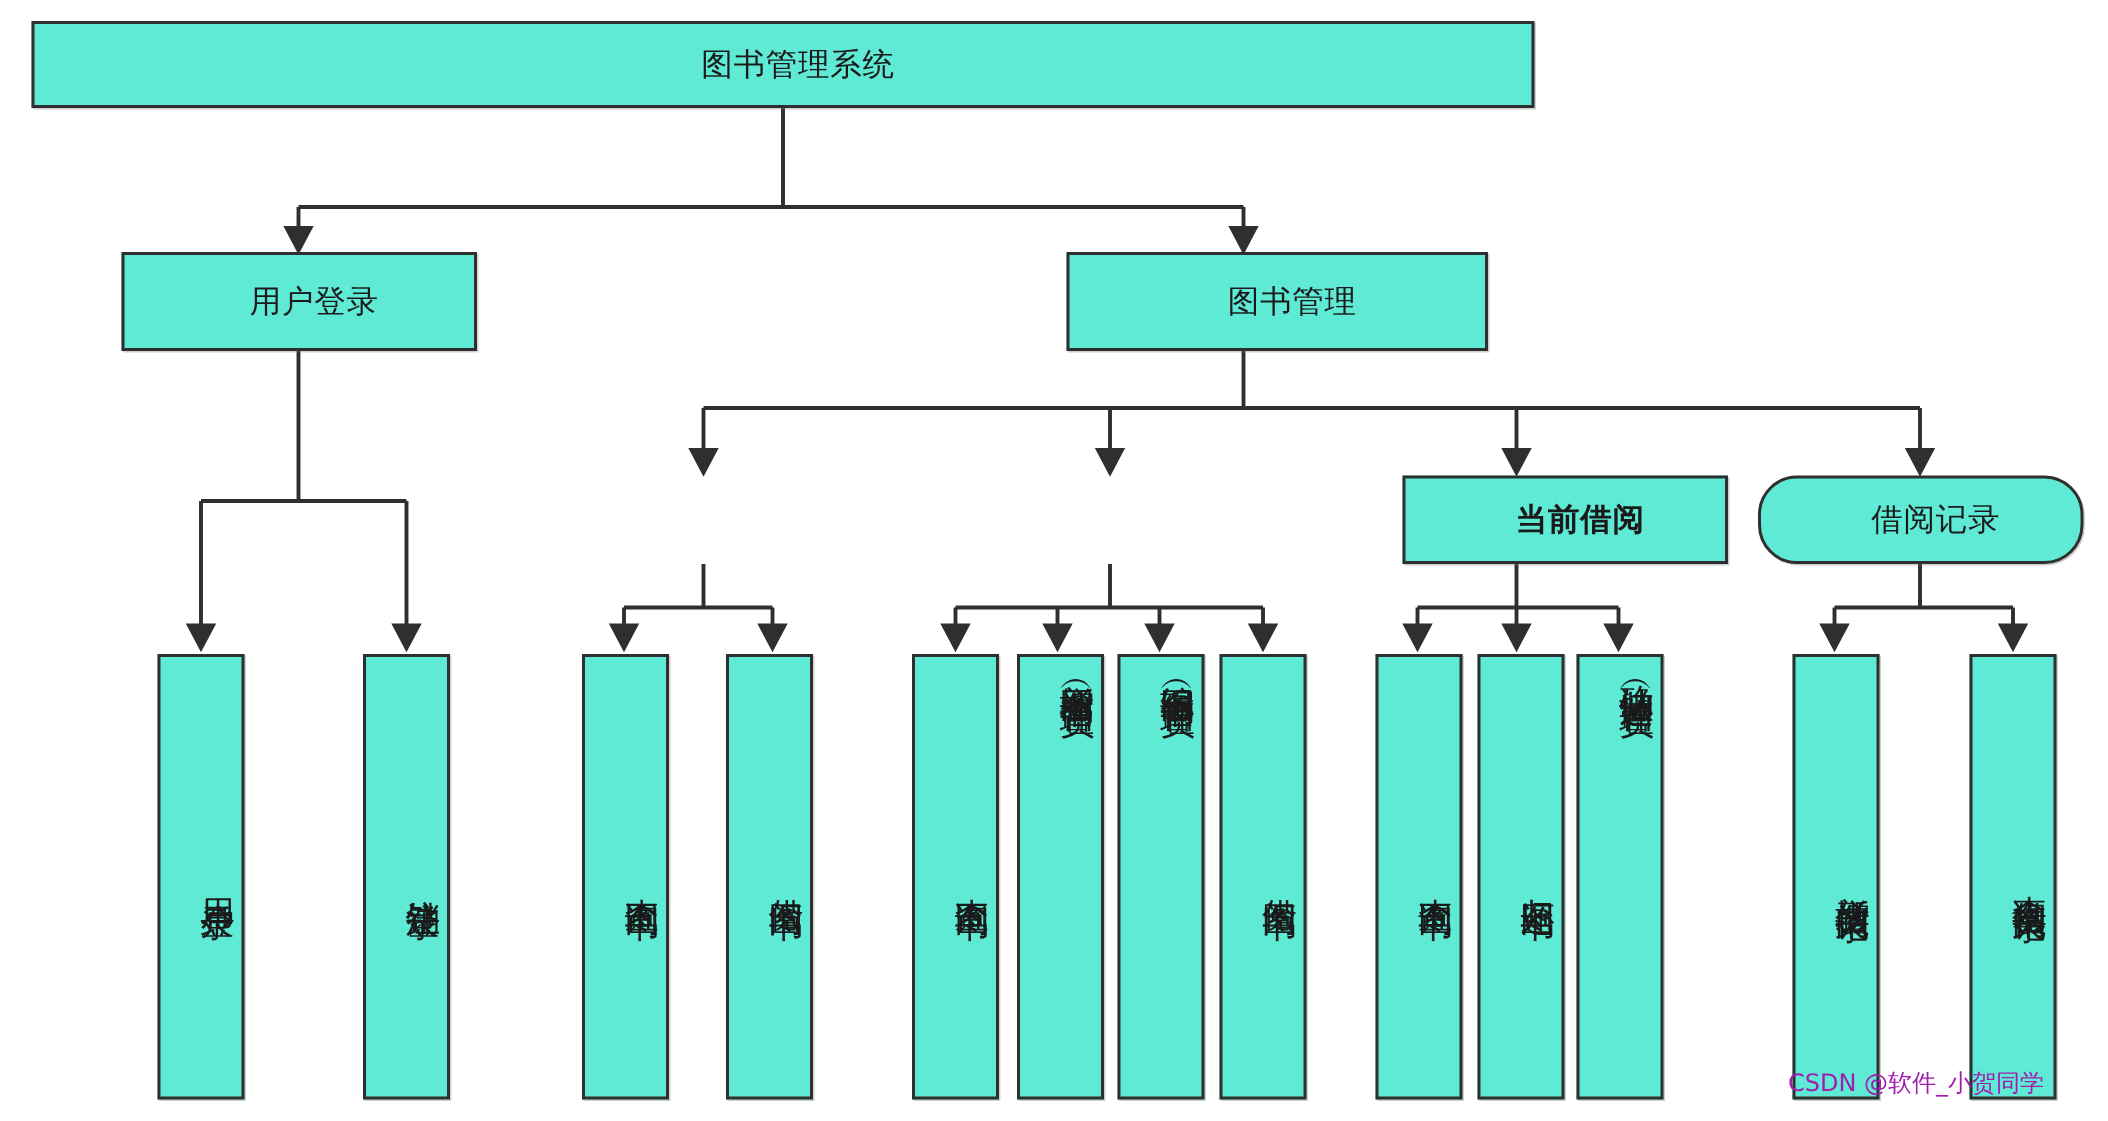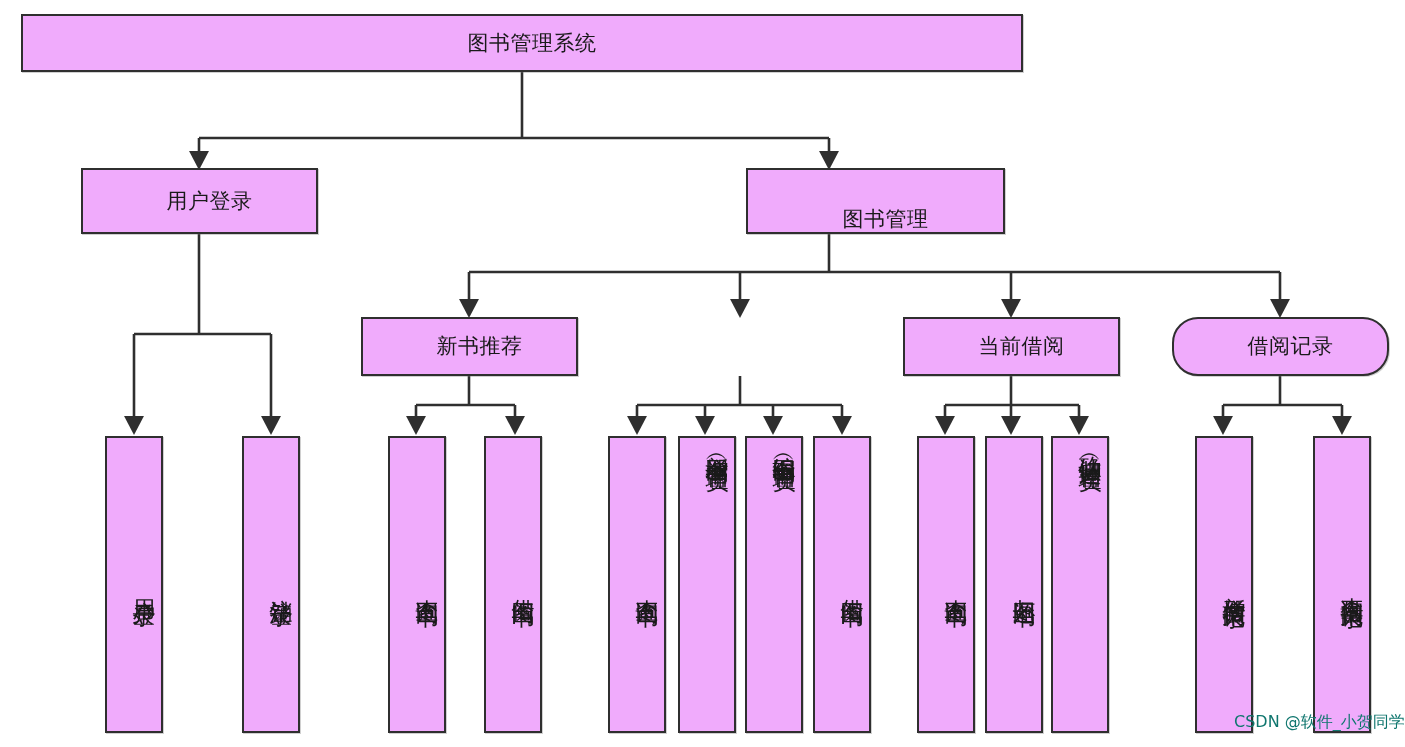--- a/index.html
+++ b/index.html
@@ -22,21 +22,21 @@
     left: 0;
     top: 0;
     width: 1405px;
     height: 747px;
     pointer-events: none;
   }
   .node {
     position: absolute;
     box-sizing: border-box;
     border: 2.4px solid #2f2f2f;
-    background: #f0abfc;
+    background: #5eead4;
     display: flex;
     align-items: center;
     justify-content: center;
     color: #1a1a1a;
     box-shadow: 1px 1px 0 rgba(120,120,120,0.35);
     padding-left: 20px;
   }
   .node .label {
     display: block;
     text-align: center;
@@ -61,24 +61,23 @@
     margin-top: 0;
   }
   .node.v.mid .label {
     align-self: center;
   }
   #watermark {
     position: absolute;
     left: 1192px;
     top: 712px;
     font-size: 16px;
-    color: #0f766e;
+    color: #a21caf;
     white-space: nowrap;
     font-family: "DejaVu Sans", "Liberation Sans", sans-serif;
-    margin-left: 42px;
   }
 </style>
 </head>
 <body>
 
 <div id="canvas">
 
   <svg id="edges" viewBox="0 0 1405 747" xmlns="http://www.w3.org/2000/svg">
     <defs>
       <marker id="arrow" markerWidth="9" markerHeight="9" refX="3.6" refY="4.5" orient="auto" markerUnits="strokeWidth">
@@ -129,28 +128,25 @@
     </g>
   </svg>
 
   <div class="node h" style="left:21px; top:14px; width:1002px; height:58px;">
     <span class="label">图书管理系统</span>
   </div>
 
   <div class="node h" style="left:81px; top:168px; width:237px; height:66px;">
     <span class="label">用户登录</span>
   </div>
-  <div class="node h" style="left:746px; top:168px; width:259px; height:66px;align-items:flex-end;">
+  <div class="node h" style="left:711px; top:168px; width:281px; height:66px;">
     <span class="label">图书管理</span>
   </div>
 
-  <div class="node h" style="left:361px; top:317px; width:217px; height:59px;">
-    <span class="label">新书推荐</span>
-  </div>
-  <div class="node h" style="left:903px; top:317px; width:217px; height:59px;">
+  <div class="node h" style="left:935px; top:317px; width:217px; height:59px;font-weight:bold;">
     <span class="label">当前借阅</span>
   </div>
   <div class="node h" style="left:1172px; top:317px; width:217px; height:59px;border-radius:26px;">
     <span class="label">借阅记录</span>
   </div>
 
   <div class="node v mid" style="left:105px; top:436px; width:58px; height:297px;">
     <span class="label">用户登录</span>
   </div>
   <div class="node v mid" style="left:242px; top:436px; width:58px; height:297px;">

